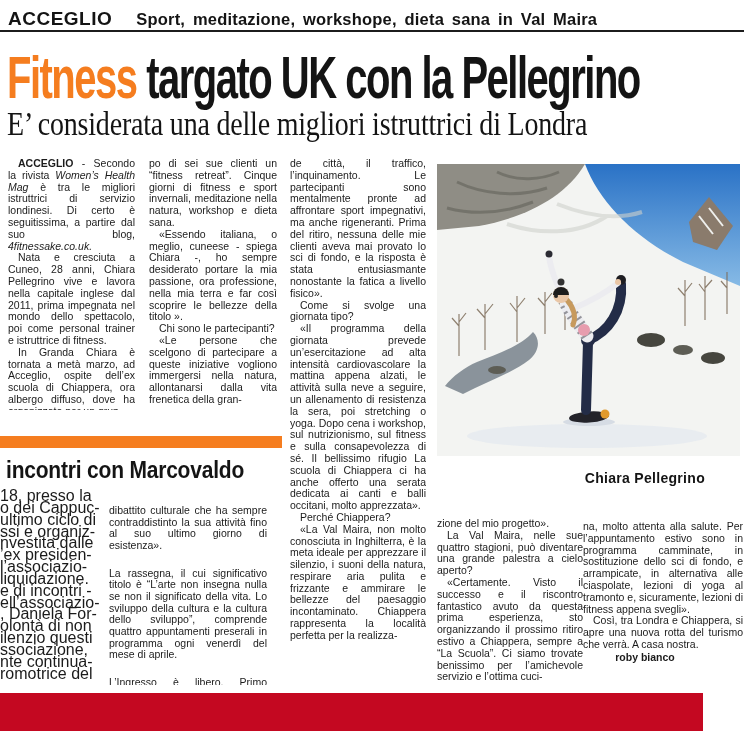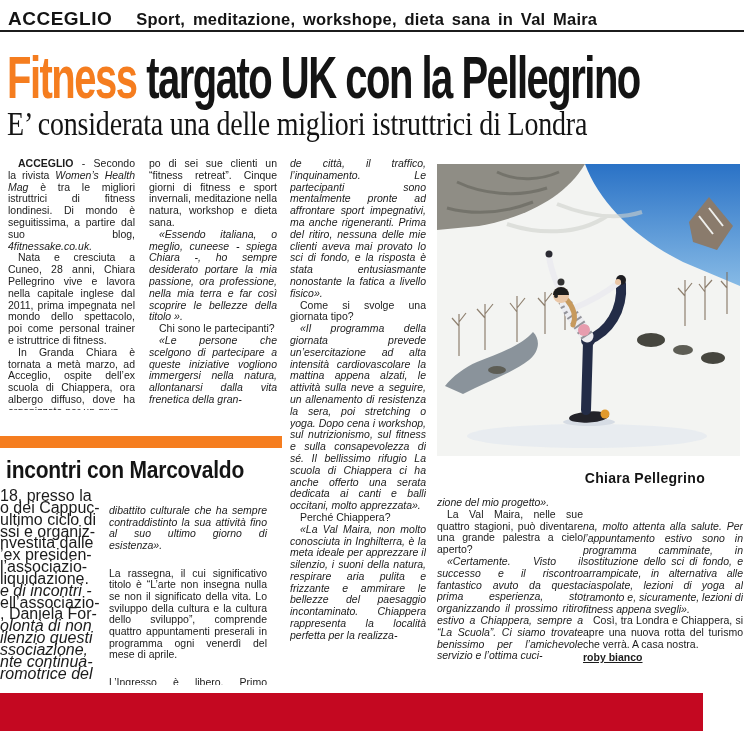--- a/index.html
+++ b/index.html
@@ -22,27 +22,27 @@
   .subhead{top:104px;left:7px;margin:0;font-family:"Liberation Serif",serif;
            font-weight:normal;font-size:28px;letter-spacing:-.2px;white-space:nowrap;
            transform:scaleY(1.22);transform-origin:0 0;}
 
   
   .col{top:158px;font-size:10.5px;line-height:11.8px;text-align:justify;
        color:#1b1b1b;overflow:hidden;}
   .col p{margin:0;}
   .p{text-indent:10px;}
   .noind{text-indent:0;}
-  .it{font-style:italic;}
+  .it{}
   #col1{left:8px;width:127px;height:252px;}
   #col2{left:149px;width:128px;height:252px;}
   #col3{left:290px;width:136px;height:534px;}
-  #col4{left:437px;top:497px;width:146px;height:162px;}
+  #col4{left:437px;top:518px;width:146px;height:162px;}
   #col5{left:583px;top:521px;width:160px;height:186px;}
-  .byline{font-weight:bold;text-align:left;padding-right:36px;margin-top:1px;text-decoration:underline;}
+  .byline{font-weight:bold;text-align:center;padding-right:36px;margin-top:1px;}
 
   
   .photo{left:437px;top:164px;width:303px;height:292px;}
   .caption{left:437px;top:470px;width:268px;text-align:right;
            font-weight:bold;font-size:14px;letter-spacing:.3px;}
 
   
   .orange-bar{left:0;top:436px;width:282px;height:12px;
               background:var(--accent-orange,#f57d1f);}
   .m-title{left:6px;top:456px;margin:0;font-size:21px;font-weight:bold;
@@ -65,21 +65,21 @@
 
   <div class="abs kicker">
     <span class="loc">ACCEGLIO</span><span class="topic">Sport, meditazione, workshope, dieta sana in Val Maira</span>
   </div>
   <div class="abs kicker-rule"></div>
 
   <h1 class="abs headline"><span class="hl-accent">Fitness</span><span> targato UK con la Pellegrino</span></h1>
   <h2 class="abs subhead">E’ considerata una delle migliori istruttrici di Londra</h2>
 
   <div id="col1" class="abs col">
-    <p class="p"><b>ACCEGLIO</b><span> - Secondo la rivista </span><i>Women’s Health Mag</i><span> è tra le migliori istruttrici di fitness londinesi. Di mondo è seguitissima, a partire dal suo blog, </span><i>4fitnessake.co.uk.</i></p>
+    <p class="p"><b>ACCEGLIO</b><span> - Secondo la rivista </span><i>Women’s Health Mag</i><span> è tra le migliori istruttrici di servizio londinesi. Di certo è seguitissima, a partire dal suo blog, </span><i>4fitnessake.co.uk.</i></p>
     <p class="p">Nata e cresciuta a Cuneo, 28 anni, Chiara Pellegrino vive e lavora nella capitale inglese dal 2011, prima impegnata nel mondo dello spettacolo, poi come personal trainer e istruttrice di fitness.</p>
     <p class="p">In Granda Chiara è tornata a metà marzo, ad Acceglio, ospite dell’ex scuola di Chiappera, ora albergo diffuso, dove ha organizzato per un grup-</p>
   </div>
 
   <div id="col2" class="abs col">
     <p class="noind">po di sei sue clienti un “fitness retreat”. Cinque giorni di fitness e sport invernali, meditazione nella natura, workshop e dieta sana.</p>
     <p class="p it">«Essendo italiana, o meglio, cuneese - spiega Chiara -, ho sempre desiderato portare la mia passione, ora professione, nella mia terra e far così scoprire le bellezze della titolo ».</p>
     <p class="p">Chi sono le partecipanti?</p>
     <p class="p it">«Le persone che scelgono di partecipare a queste iniziative vogliono immergersi nella natura, allontanarsi dalla vita frenetica della gran-</p>
   </div>

